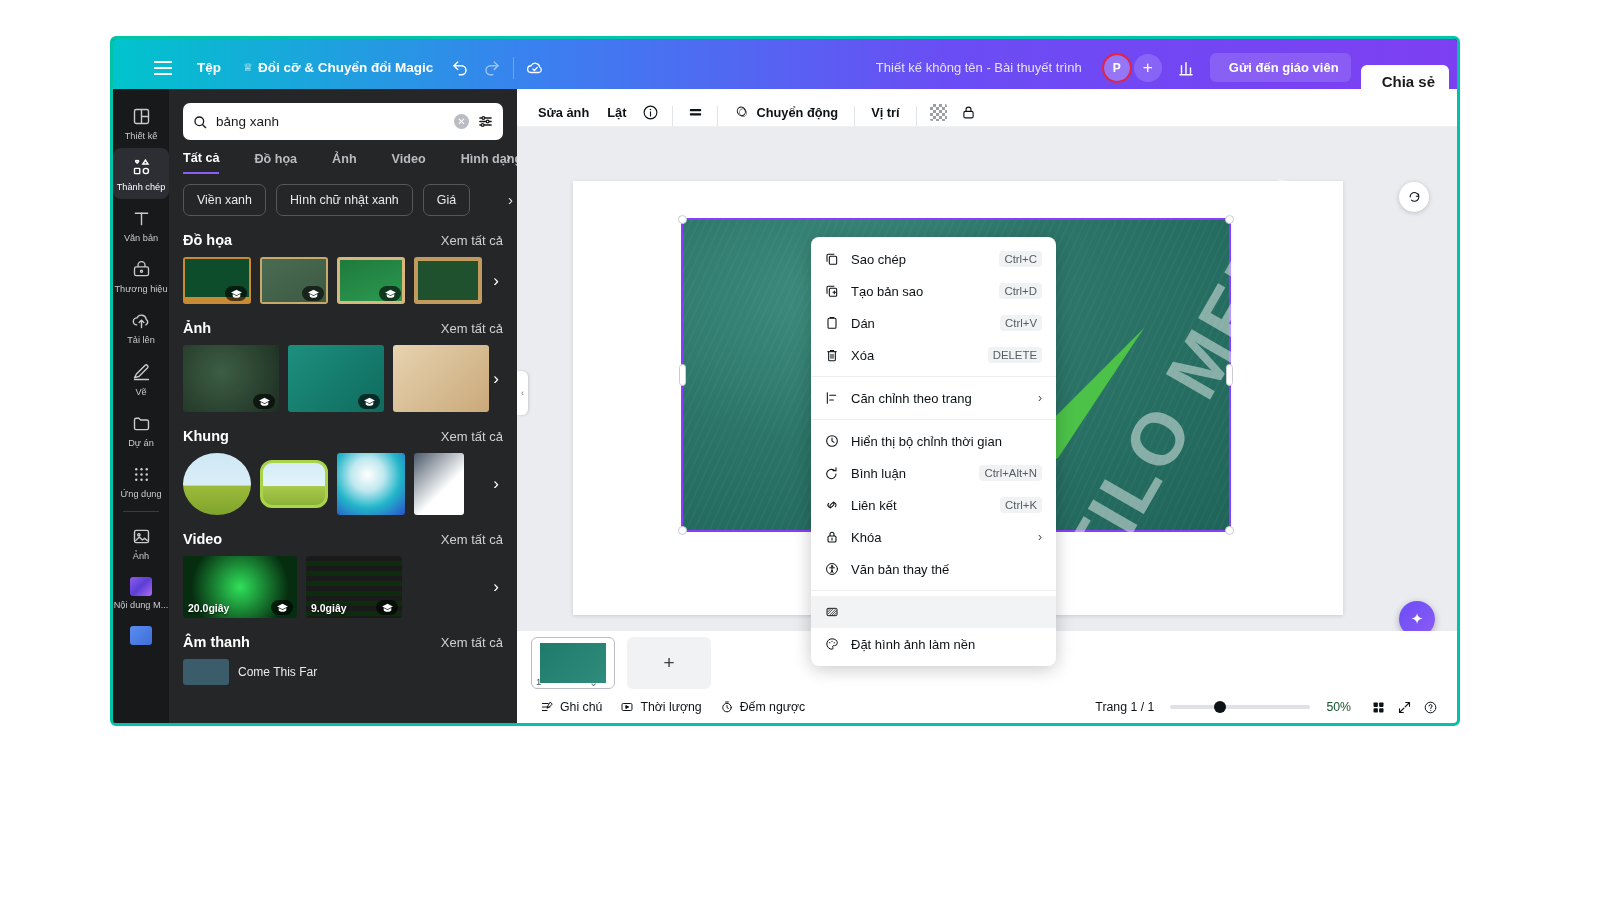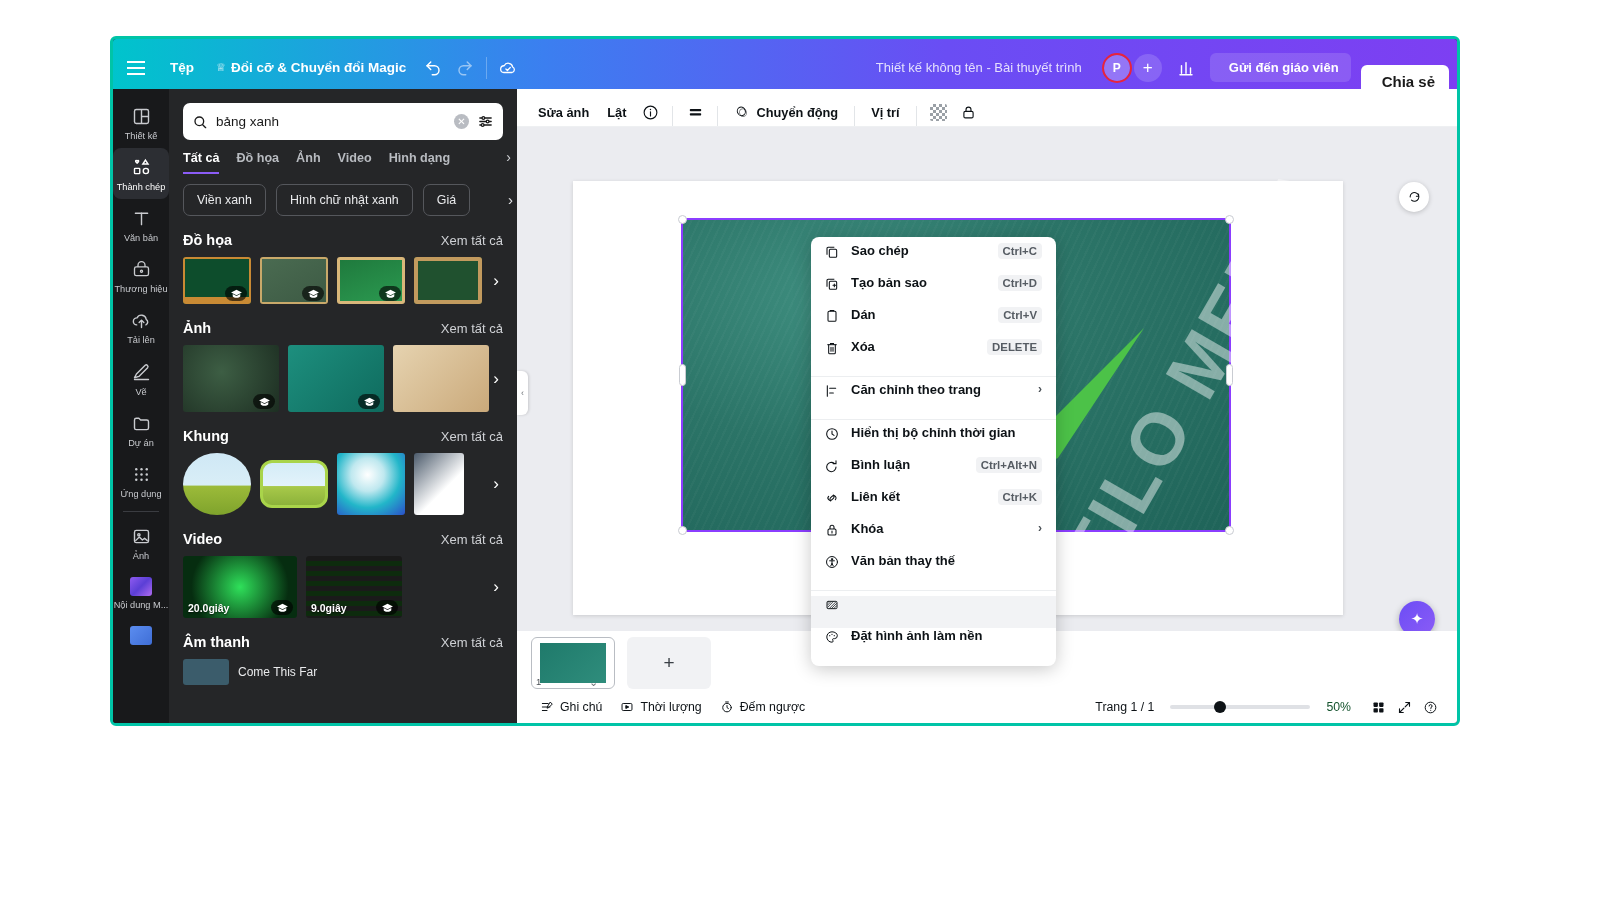--- a/index.html
+++ b/index.html
@@ -13,21 +13,21 @@
   
   .frame {
     position:absolute; left:110px; top:36px; width:1350px; height:690px;
     border:3px solid #00c4a7; border-radius:6px; overflow:hidden; background:#18191b;
   }
 
   
   .appbar {
     position:absolute; left:0; top:0; width:100%; height:57px;
     background:linear-gradient(90deg,#00c4cc 0%, #3b7ff0 32%, #6a4df4 62%, #7d3ff2 100%);
-    display:flex; align-items:center; color:#fff;
+    display:flex; align-items:center; color:#fff;padding-left:27px;
   }
   .hamb { width:46px; height:50px; display:flex; align-items:center; justify-content:center; cursor:pointer;}
   .hamb span { display:block; width:18px; height:2px; background:#fff; box-shadow:0 -6px 0 #fff, 0 6px 0 #fff; }
   .ab-item { font-size:13.5px; font-weight:700; padding:7px 11px; border-radius:6px; cursor:pointer; white-space:nowrap; }
   .ab-magic { display:flex; align-items:center; gap:5px; }
   .crown { font-size:11px; opacity:.95; }
   .ab-ico { width:32px; height:32px; border-radius:6px; display:flex; align-items:center; justify-content:center; cursor:pointer; }
   .ab-ico svg { width:18px; height:18px; }
   .ab-sep { width:1px; height:22px; background:rgba(255,255,255,.28); margin:0 5px; }
   .doctitle { font-size:13px; color:rgba(255,255,255,.82); white-space:nowrap; }
@@ -77,21 +77,21 @@
   }
   .searchbox .q svg { width:16px;height:16px; display:block; }
   .searchbox input {
     flex:1; border:none; outline:none; font-size:13.5px; color:#1a1a1a;
     font-family:"Liberation Sans",sans-serif; background:transparent;
   }
   .clearx { width:15px;height:15px;border-radius:50%;background:#b9bcc2; color:#fff;
     display:flex;align-items:center;justify-content:center;font-size:10px;cursor:pointer;}
   .slider-ico svg { width:17px;height:17px;display:block;}
 
-  .tabs { display:flex; align-items:flex-start; gap:17px; padding:11px 14px 0 14px; position:relative; }
+  .tabs { display:flex; align-items:center; gap:35px; padding:11px 14px 0 14px; position:relative; }
   .tab { font-size:12.6px; color:#b8bbc0; font-weight:700; padding-bottom:7px; cursor:pointer; white-space:nowrap; }
   .tab.active { color:#fff; border-bottom:2.5px solid #8b5cf6; }
   .tabs-next { position:absolute; right:6px; top:9px; color:#cfd1d5; font-size:14px; cursor:pointer;}
 
   .chips { display:flex; gap:10px; padding:10px 14px 0 14px; position:relative; }
   .chip {
     border:1px solid #55575c; color:#e9eaec; border-radius:7px; font-size:12.4px;
     padding:8px 13px; white-space:nowrap; cursor:pointer;
   }
   .chips-next { position:absolute; right:4px; top:17px; color:#e4e5e8; font-size:15px; }
@@ -204,21 +204,21 @@
     position:absolute; right:30px; top:200px; font-size:74px; font-weight:700; letter-spacing:3px;
     color:rgba(255,255,255,.45); transform:rotate(-60deg); transform-origin:center;
     pointer-events:none; white-space:nowrap; user-select:none;
   }
 
   
   .ctxmenu {
     position:absolute; left:698px; top:198px; width:245px; background:#fff; border-radius:8px;
     box-shadow:0 3px 18px rgba(0,0,0,.22); padding:6px 0; z-index:50; font-size:13px; color:#0d1216;
   }
-  .mi { display:flex; align-items:flex-start; height:32px; padding:0 14px 0 12px; cursor:pointer; gap:11px;font-weight:bold; }
+  .mi { display:flex; align-items:center; height:32px; padding:0 14px 0 12px; cursor:pointer; gap:11px; }
   .mi.hl{background:#f2f3f5;}
   .mi-ico { width:17px;height:17px; flex:0 0 17px; display:flex;align-items:center;justify-content:center;}
   .mi-ico svg{width:16px;height:16px;}
   .mi-lbl { flex:1; white-space:nowrap; }
   .mi-sc { font-size:11.4px; color:#565c63; background:#f1f2f4; border-radius:4px; padding:2px 5px; white-space:nowrap;}
   .mi-arrow { color:#4b5157; font-size:12px; }
   .mi-div { height:1px; background:#eceef0; margin:5px 0; }
 
   
   .pagestrip {

